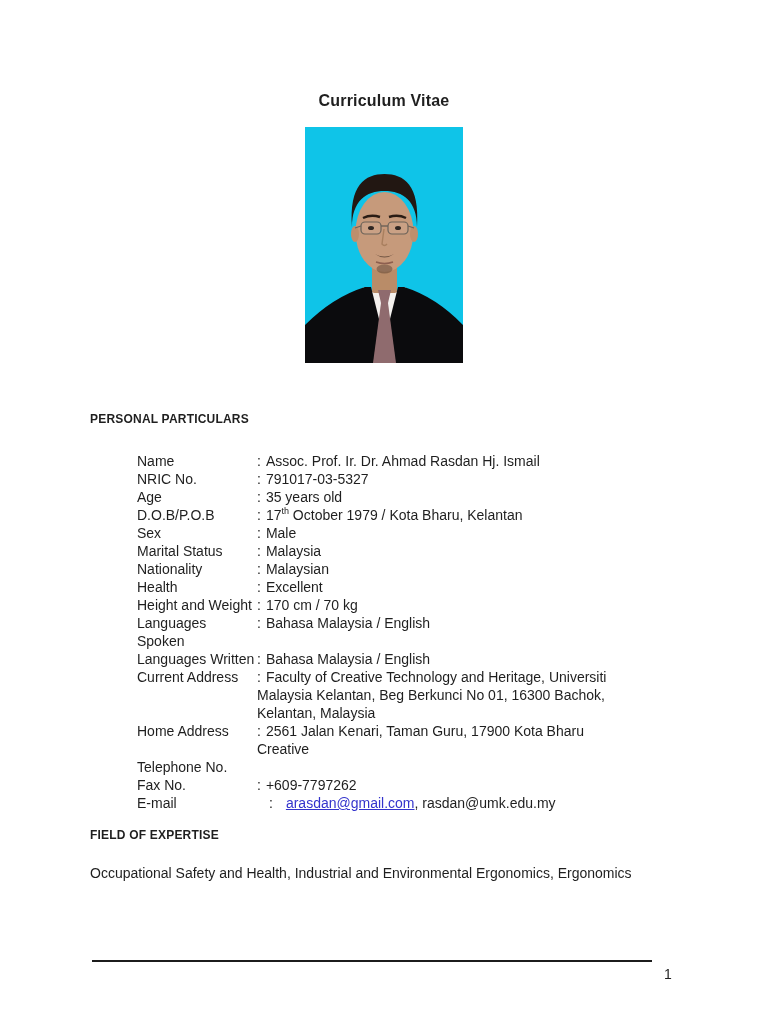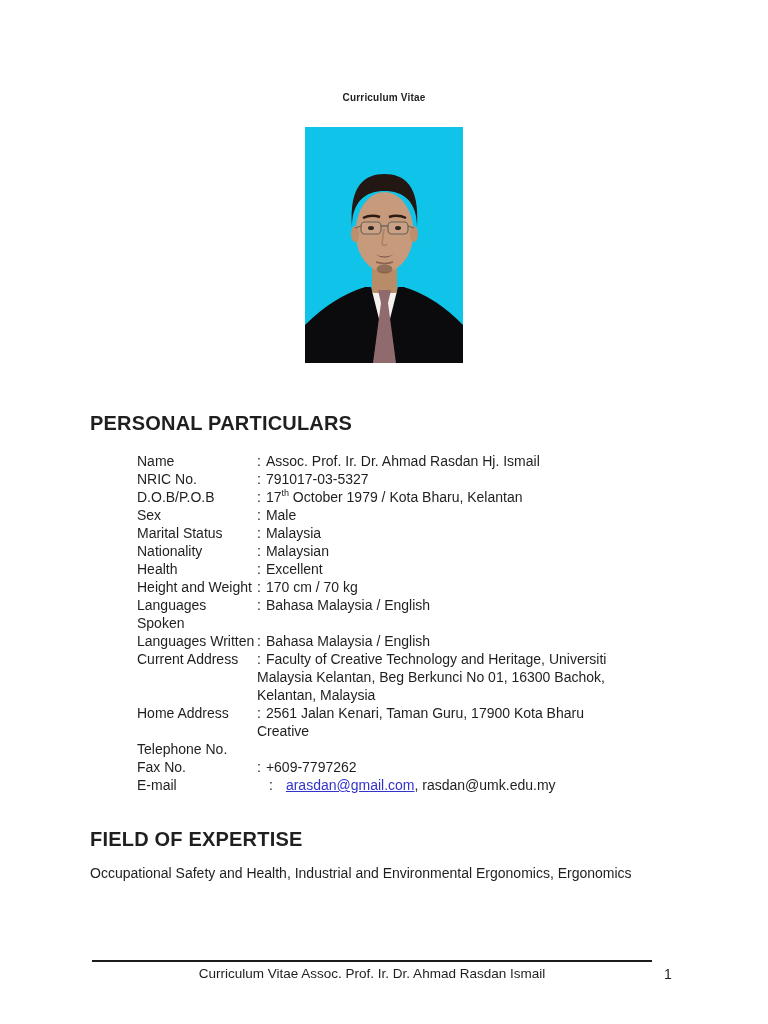--- a/index.html
+++ b/index.html
@@ -3,28 +3,28 @@
 <meta charset="utf-8">
 <style>
   html,body { margin:0; padding:0; background:#ffffff; }
   .page {
     position:relative; width:768px; height:1024px; background:#ffffff;
     font-family:"Liberation Sans","DejaVu Sans",sans-serif;
     color:#1f1f1f; overflow:hidden;
   }
   .doc-title {
     position:absolute; top:92px; left:0; width:768px;
-    text-align:center; font-size:10px; font-weight:bold; letter-spacing:0.2px;
+    text-align:center; font-size:16px; font-weight:bold; letter-spacing:0.2px;
   }
   .photo-frame {
     position:absolute; left:305px; top:127px; width:158px; height:236px;
   }
   .photo-frame svg { display:block; }
   .section-heading {
-    position:absolute; left:90px; font-size:20px; font-weight:bold; letter-spacing:0.2px;
+    position:absolute; left:90px; font-size:12px; font-weight:bold; letter-spacing:0.2px;
   }
   .pp-heading { top:412px; }
   .foe-heading { top:828px; }
   .pp-rows {
     position:absolute; left:137px; top:452px; width:585px;
     font-size:14px; line-height:18px;
   }
   .row { display:flex; }
   .row .label { width:120px; flex:none; }
   .row .value { flex:1; }
@@ -104,20 +104,24 @@
     <div class="row">
       <div class="label">Name</div>
       <div class="value"><span class="colon">:</span><span>Assoc. Prof. Ir. Dr. Ahmad Rasdan Hj. Ismail</span></div>
     </div>
 
     <div class="row">
       <div class="label">NRIC No.</div>
       <div class="value"><span class="colon">:</span><span>791017-03-5327</span></div>
     </div>
 
+    <div class="row">
+      <div class="label">Age</div>
+      <div class="value"><span class="colon">:</span><span>35 years old</span></div>
+    </div>
 
     <div class="row">
       <div class="label">D.O.B/P.O.B</div>
       <div class="value"><span class="colon">:</span><span>17</span><sup class="ord">th</sup><span> October 1979 / Kota Bharu, Kelantan</span></div>
     </div>
 
     <div class="row">
       <div class="label">Sex</div>
       <div class="value"><span class="colon">:</span><span>Male</span></div>
     </div>
@@ -185,16 +189,15 @@
 
   </div>
 
   <div class="section-heading foe-heading">FIELD OF EXPERTISE</div>
 
   <div class="foe-text">
     <div>Occupational Safety and Health, Industrial and Environmental Ergonomics, Ergonomics</div>
   </div>
 
   <div class="footer-rule"></div>
-  <div class="footer-title">Curriculum Vitae Assoc. Prof. Ir. Dr. Ahmad Rasdan Ismail</div>
   <div class="page-number">1</div>
 
 </div>
 
 </body></html>

